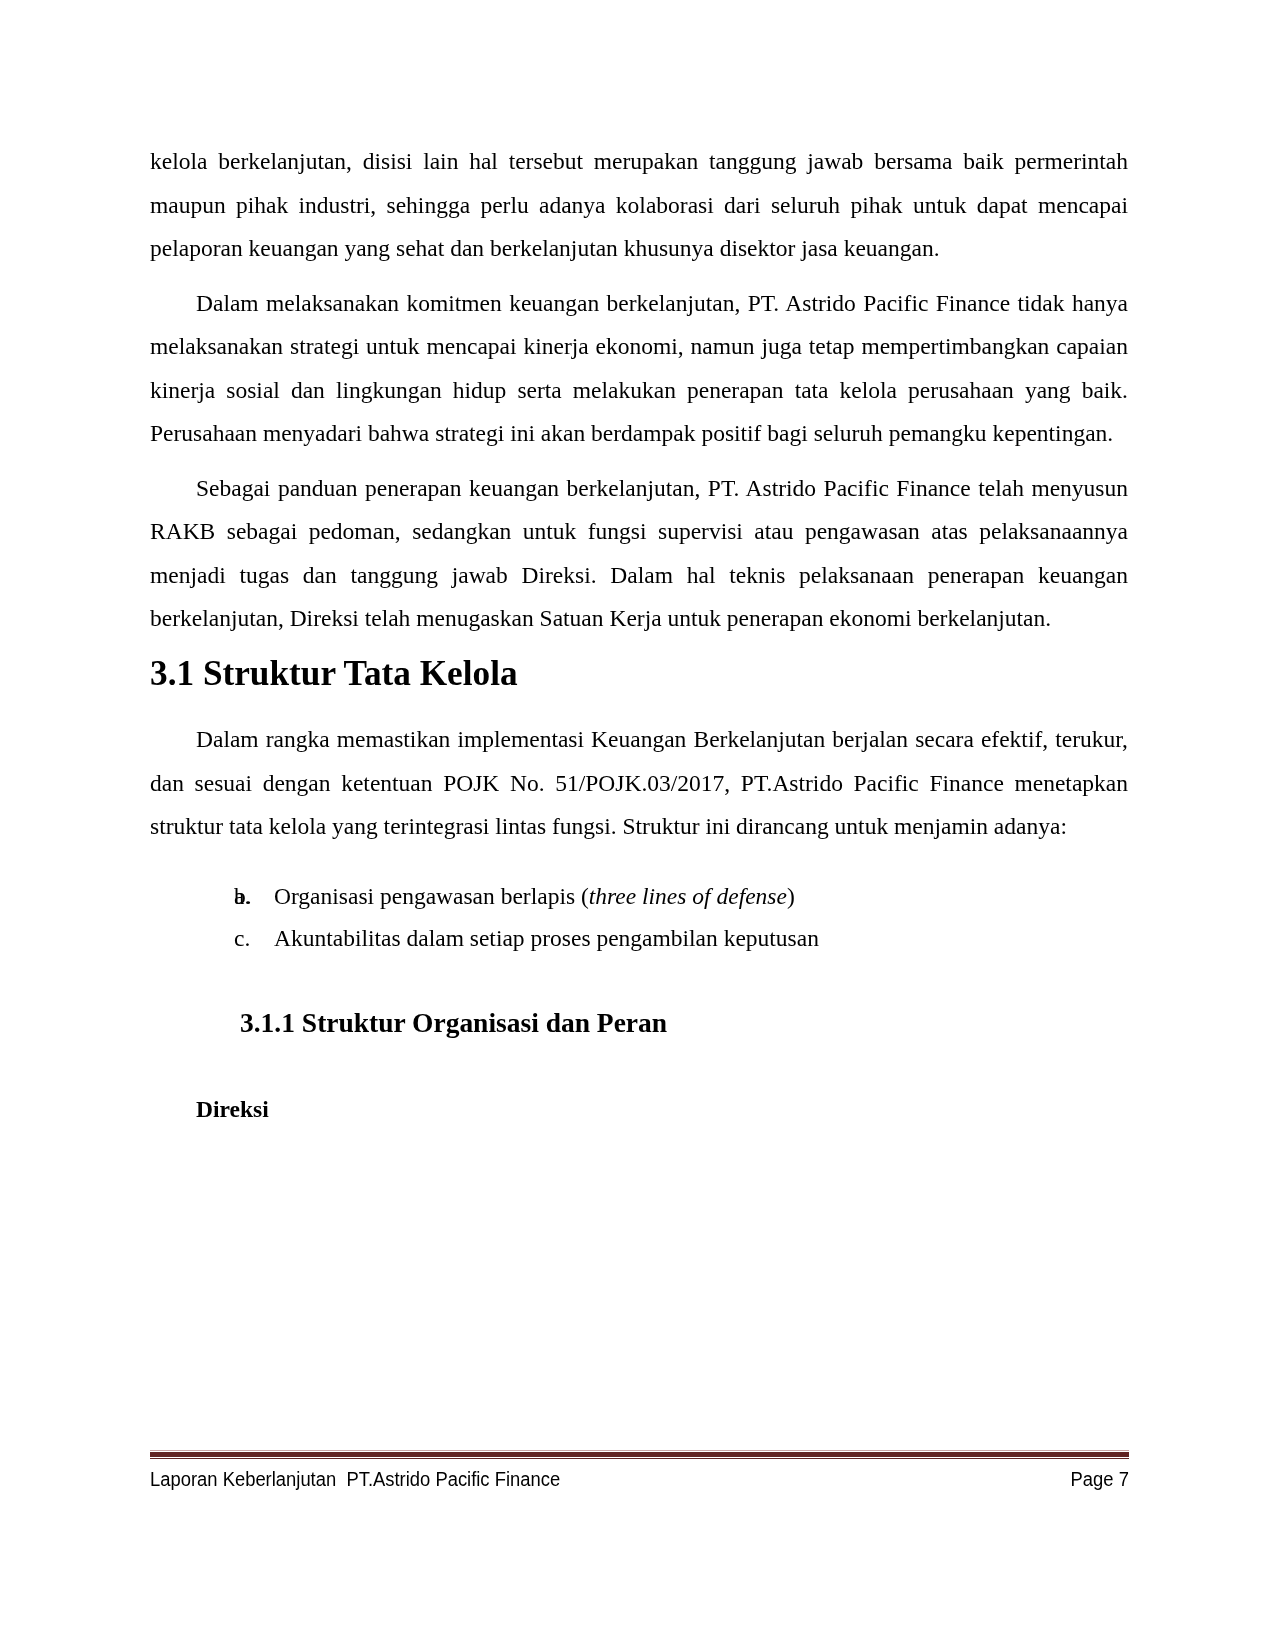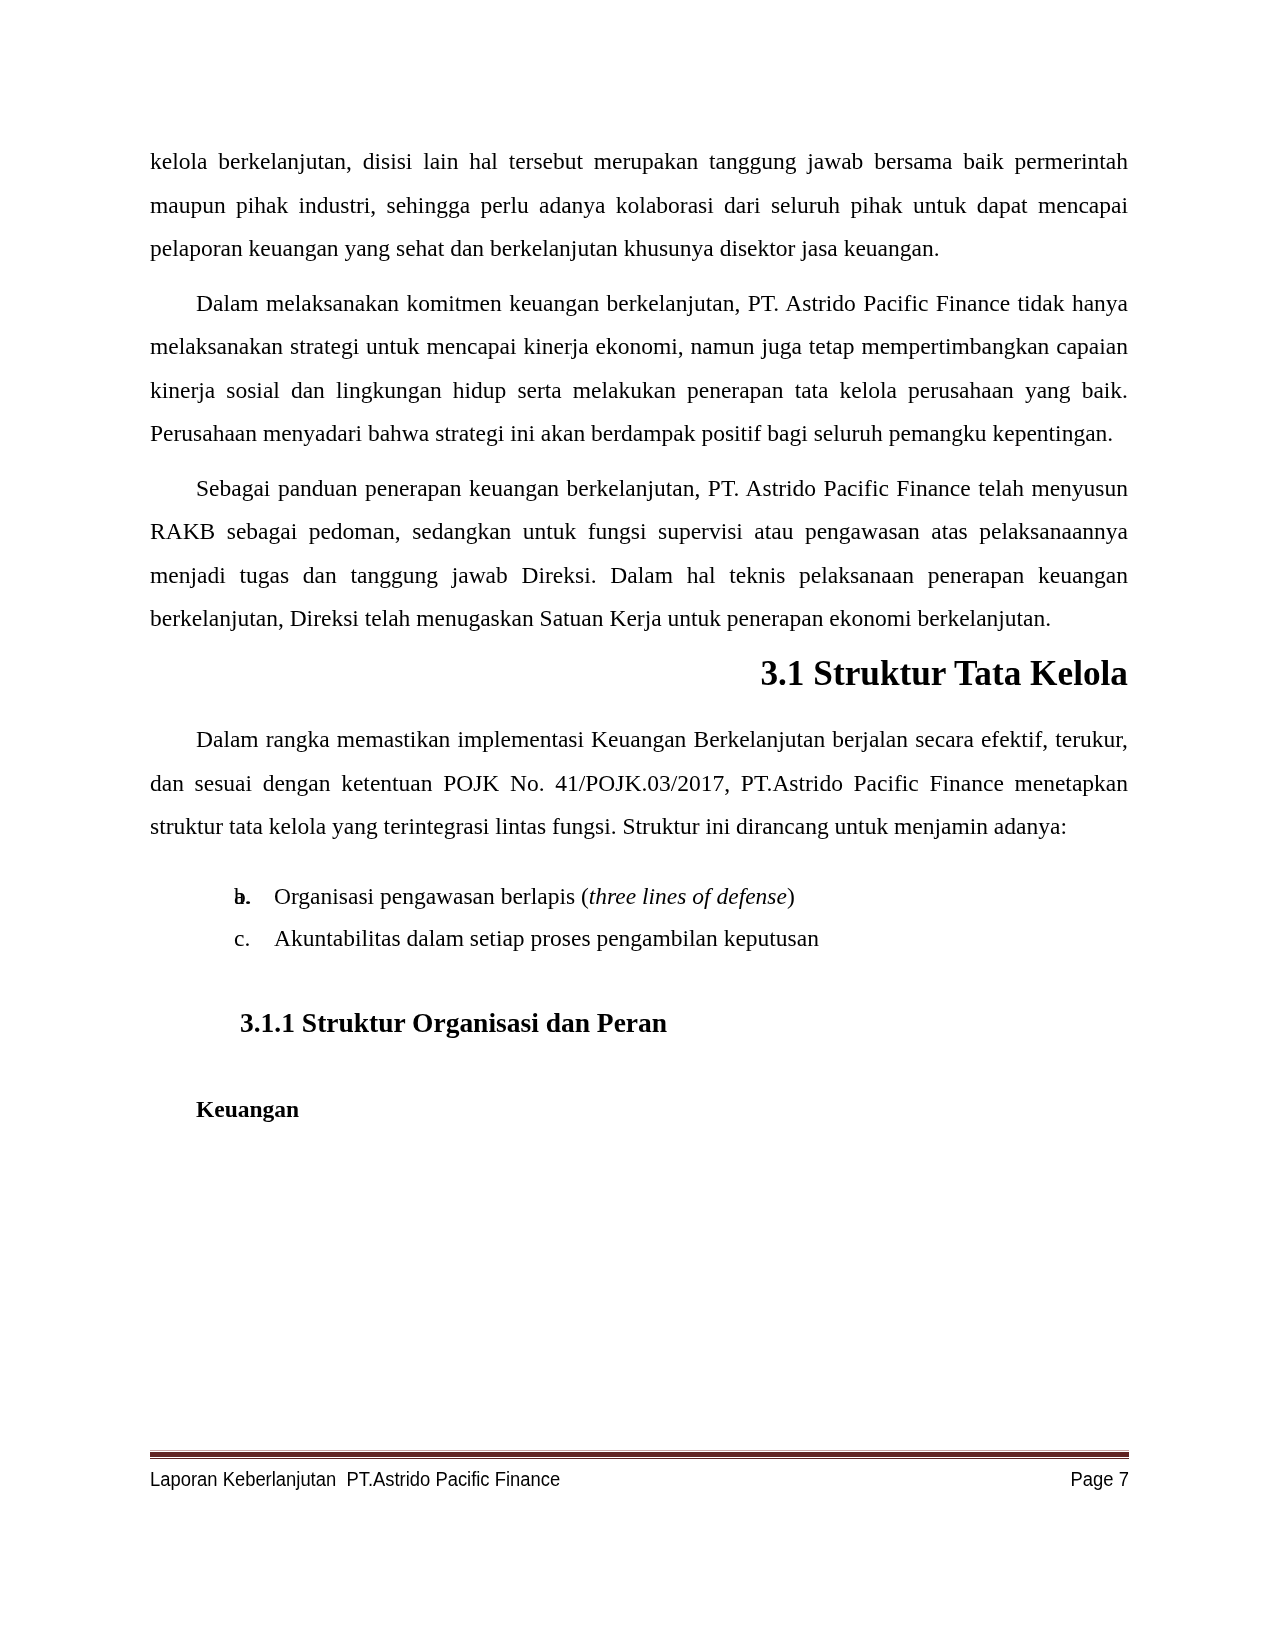--- a/index.html
+++ b/index.html
@@ -3,21 +3,21 @@
 <meta charset="utf-8">
 <style>
   html, body { margin:0; padding:0; background:#ffffff; }
   body { width:1275px; height:1650px; position:relative; overflow:hidden; color:#000; }
   .page { position:absolute; left:0; top:0; width:1275px; height:1184px; }
   .content { position:absolute; left:150px; top:140px; width:978px;
     font-family:"Liberation Serif", serif; font-size:23.5px; line-height:43.5px; }
   .para { margin:0; text-align:justify; text-indent:46px; }
   .para.noindent { text-indent:0; }
   .gap { height:11px; }
-  .h2 { font-weight:bold; margin:0; line-height:43.5px;text-align:right; }
+  .h2 { font-weight:bold; margin:0; line-height:43.5px; }
   .list { margin:0; padding:0; list-style:none; }
   .list li { position:relative; padding-left:124px; line-height:42.5px; }
   .list li .marker { position:absolute; left:84px; }
   .h3 { font-weight:bold; margin:16px; padding-left:74px; }
   .h4 { font-weight:bold; margin:0; padding-left:46px; }
   .footer-rule { position:absolute; left:150px; top:1450px; width:979px; height:9px; }
   .footer-rule .thin1 { position:absolute; left:0; top:0; width:100%; height:1px; background:#c9a3a3; }
   .footer-rule .thick { position:absolute; left:0; top:2px; width:100%; height:5px; background:#622423; }
   .footer-rule .thin2 { position:absolute; left:0; top:8px; width:100%; height:1px; background:#622423; }
   .footer { position:absolute; left:150px; top:1464px; width:979px; height:30px;
@@ -31,39 +31,39 @@
 <div class="page">
   <div class="content">
     <p class="para noindent">kelola berkelanjutan, disisi lain hal tersebut merupakan tanggung jawab bersama baik permerintah maupun pihak industri, sehingga perlu adanya kolaborasi dari seluruh pihak untuk dapat mencapai pelaporan keuangan yang sehat dan berkelanjutan khusunya disektor jasa keuangan.</p>
     <div class="gap"></div>
     <p class="para">Dalam melaksanakan komitmen keuangan berkelanjutan, PT. Astrido Pacific Finance tidak hanya melaksanakan strategi untuk mencapai kinerja ekonomi, namun juga tetap mempertimbangkan capaian kinerja sosial dan lingkungan hidup serta melakukan penerapan tata kelola perusahaan yang baik. Perusahaan menyadari bahwa strategi ini akan berdampak positif bagi seluruh pemangku kepentingan.</p>
     <div class="gap"></div>
     <p class="para">Sebagai panduan penerapan keuangan berkelanjutan, PT. Astrido Pacific Finance telah menyusun RAKB sebagai pedoman, sedangkan untuk fungsi supervisi atau pengawasan atas pelaksanaannya menjadi tugas dan tanggung jawab Direksi. Dalam hal teknis pelaksanaan penerapan keuangan berkelanjutan, Direksi telah menugaskan Satuan Kerja untuk penerapan ekonomi berkelanjutan.</p>
     <div class="gap"></div>
     <h2 class="h2">3.1 Struktur Tata Kelola</h2>
     <div style="height:23px"></div>
-    <p class="para">Dalam rangka memastikan implementasi Keuangan Berkelanjutan berjalan secara efektif, terukur, dan sesuai dengan ketentuan POJK No. 41/POJK.03/2017, PT.Astrido Pacific Finance menetapkan struktur tata kelola yang terintegrasi lintas fungsi. Struktur ini dirancang untuk menjamin adanya:</p>
+    <p class="para">Dalam rangka memastikan implementasi Keuangan Berkelanjutan berjalan secara efektif, terukur, dan sesuai dengan ketentuan POJK No. 51/POJK.03/2017, PT.Astrido Pacific Finance menetapkan struktur tata kelola yang terintegrasi lintas fungsi. Struktur ini dirancang untuk menjamin adanya:</p>
     <div style="height:26px"></div>
     <ul class="list">
       <li>
         <span class="marker">a.</span>
       </li>
       <li>
         <span class="marker">b.</span>
         <span>Organisasi pengawasan berlapis (</span><i>three lines of defense</i><span>)</span>
       </li>
       <li>
         <span class="marker">c.</span>
         <span>Akuntabilitas dalam setiap proses pengambilan keputusan</span>
       </li>
     </ul>
     <div style="height:26px"></div>
     <h3 class="h3">3.1.1 Struktur Organisasi dan Peran</h3>
     <div style="height:27px"></div>
-    <h4 class="h4">Keuangan</h4>
+    <h4 class="h4">Direksi</h4>
     <div style="height:27px"></div>
   </div>
 
   <div class="footer-rule">
     <div class="thin1"></div>
     <div class="thick"></div>
     <div class="thin2"></div>
   </div>
   <div class="footer">
     <span class="left">Laporan Keberlanjutan  PT.Astrido Pacific Finance</span>

